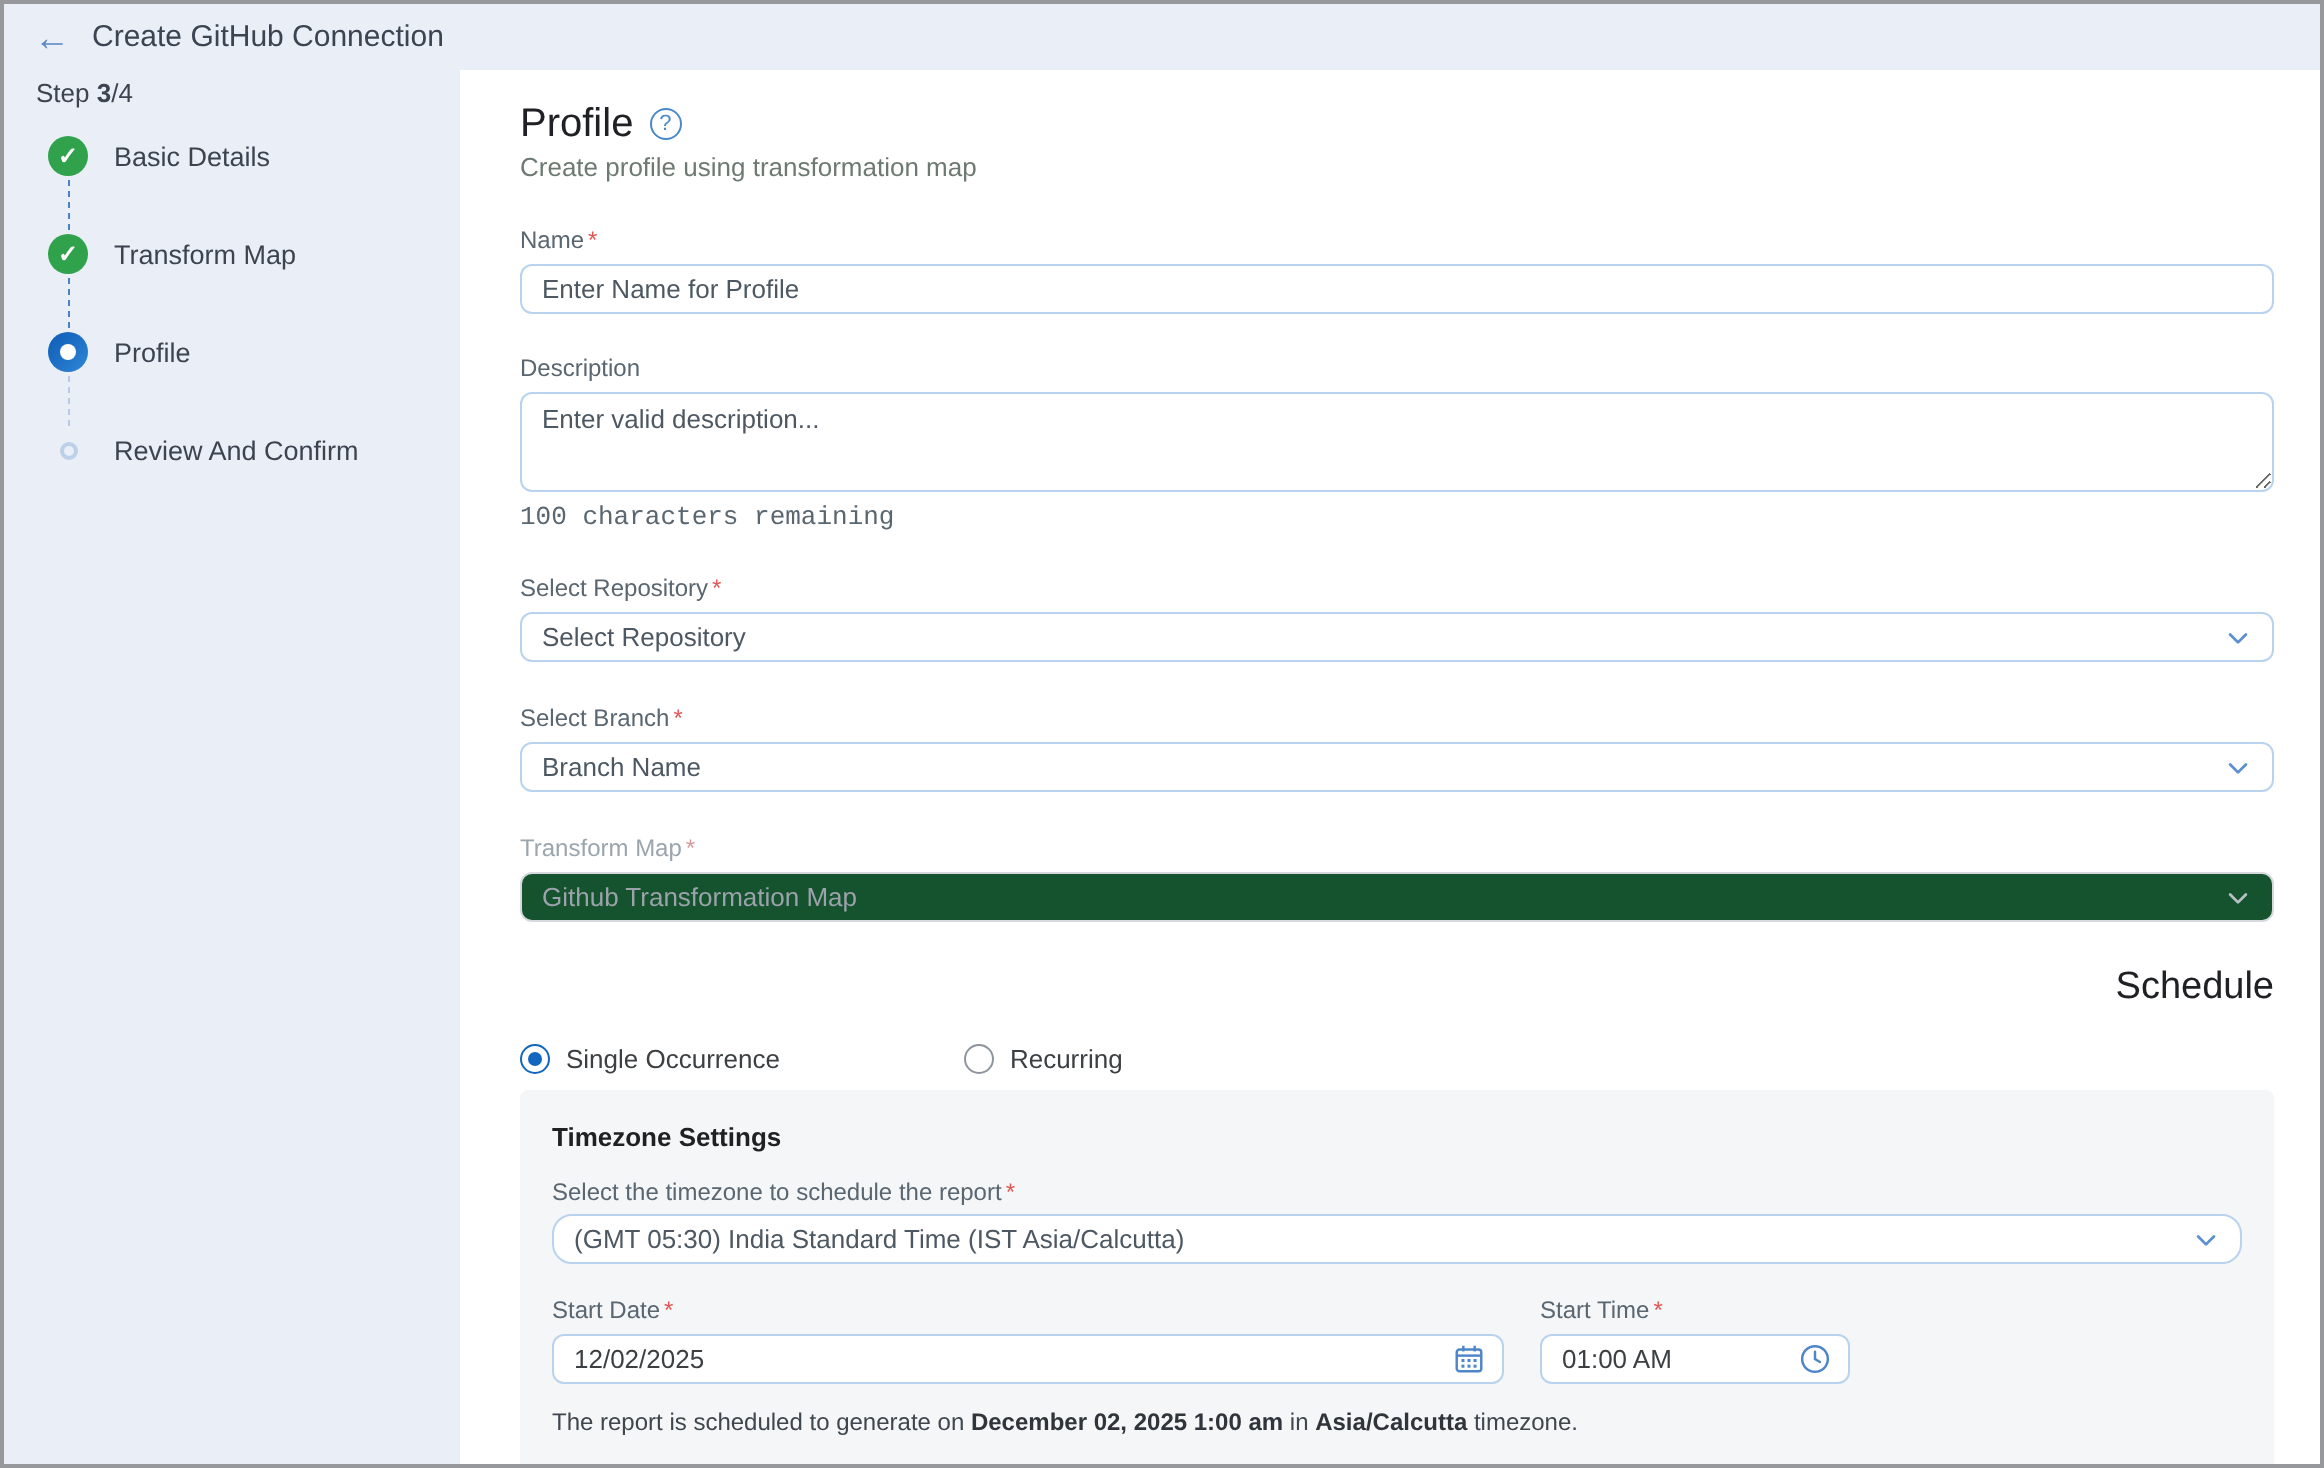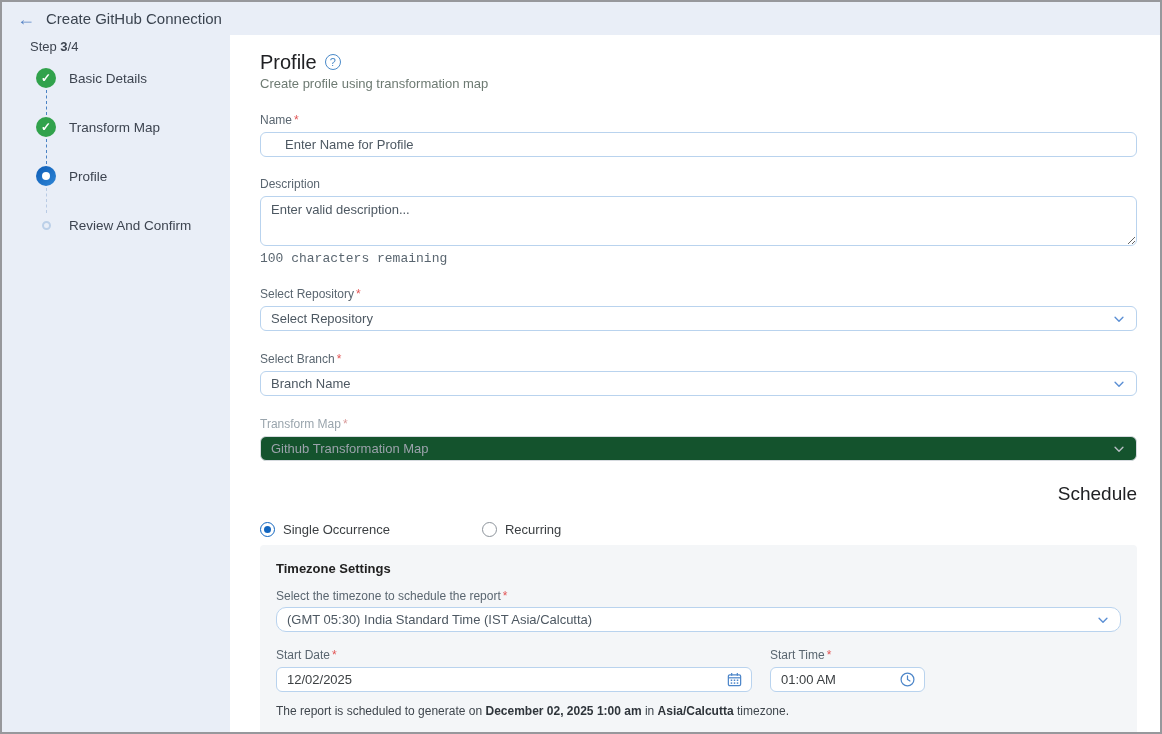--- a/index.html
+++ b/index.html
@@ -22,21 +22,21 @@
   }
   .back-arrow {
     color: #5b87c7; font-size: 18px; line-height: 1;
     margin-right: 11px; cursor: pointer;
   }
   .topbar-title { font-size: 15px; color: #3b4450; font-weight: 500; }
 
   
   .sidebar {
     position: absolute; left: 0; top: 33px; bottom: 0; width: 228px;
-    padding: 4px 0 0 28px;
+    padding: 4px 0 0 16px;
   }
   .step-count { font-size: 13px; color: #3d4450; }
   .step-count b { font-weight: 700; }
 
   .stepper { margin: 12px 0 0 6px; }
   .step-row { display: flex; align-items: center; height: 24px; }
   .step-icon-col { width: 20px; display: flex; justify-content: center; align-items: center; }
   .step-label { margin-left: 13px; font-size: 13.5px; color: #3d4450; }
   .step-gap { height: 25px; width: 20px; display: flex; justify-content: center; }
   .step-gap .dash { width: 0; border-left: 1.5px dashed #4a82c4; height: 100%; }
@@ -81,21 +81,21 @@
   .req { color: #e25656; margin-left: 2px; }
 
   .mt20 { margin-top: 20px; } .mt21 { margin-top: 21px; } .mt22 { margin-top: 22px; }
 
   .text-input, .select-box, .textarea-box {
     width: 100%;
     border: 1px solid #b9d3ee; border-radius: 6px;
     background: #fff; font-family: "Liberation Sans", sans-serif;
   }
   .text-input {
-    margin-top: 4px; height: 25px; padding: 0 24px;
+    margin-top: 4px; height: 25px; padding: 0 10px;
     font-size: 13px; color: #4d5862; outline: none; display: block;
   }
   .text-input::placeholder { color: #4d5862; opacity: 1; }
 
   .textarea-box {
     margin-top: 4px; height: 50px; padding: 5px 10px;
     font-size: 13px; color: #4d5862; outline: none; display: block;
     resize: both;
   }
   .textarea-box::placeholder { color: #4d5862; opacity: 1; }

